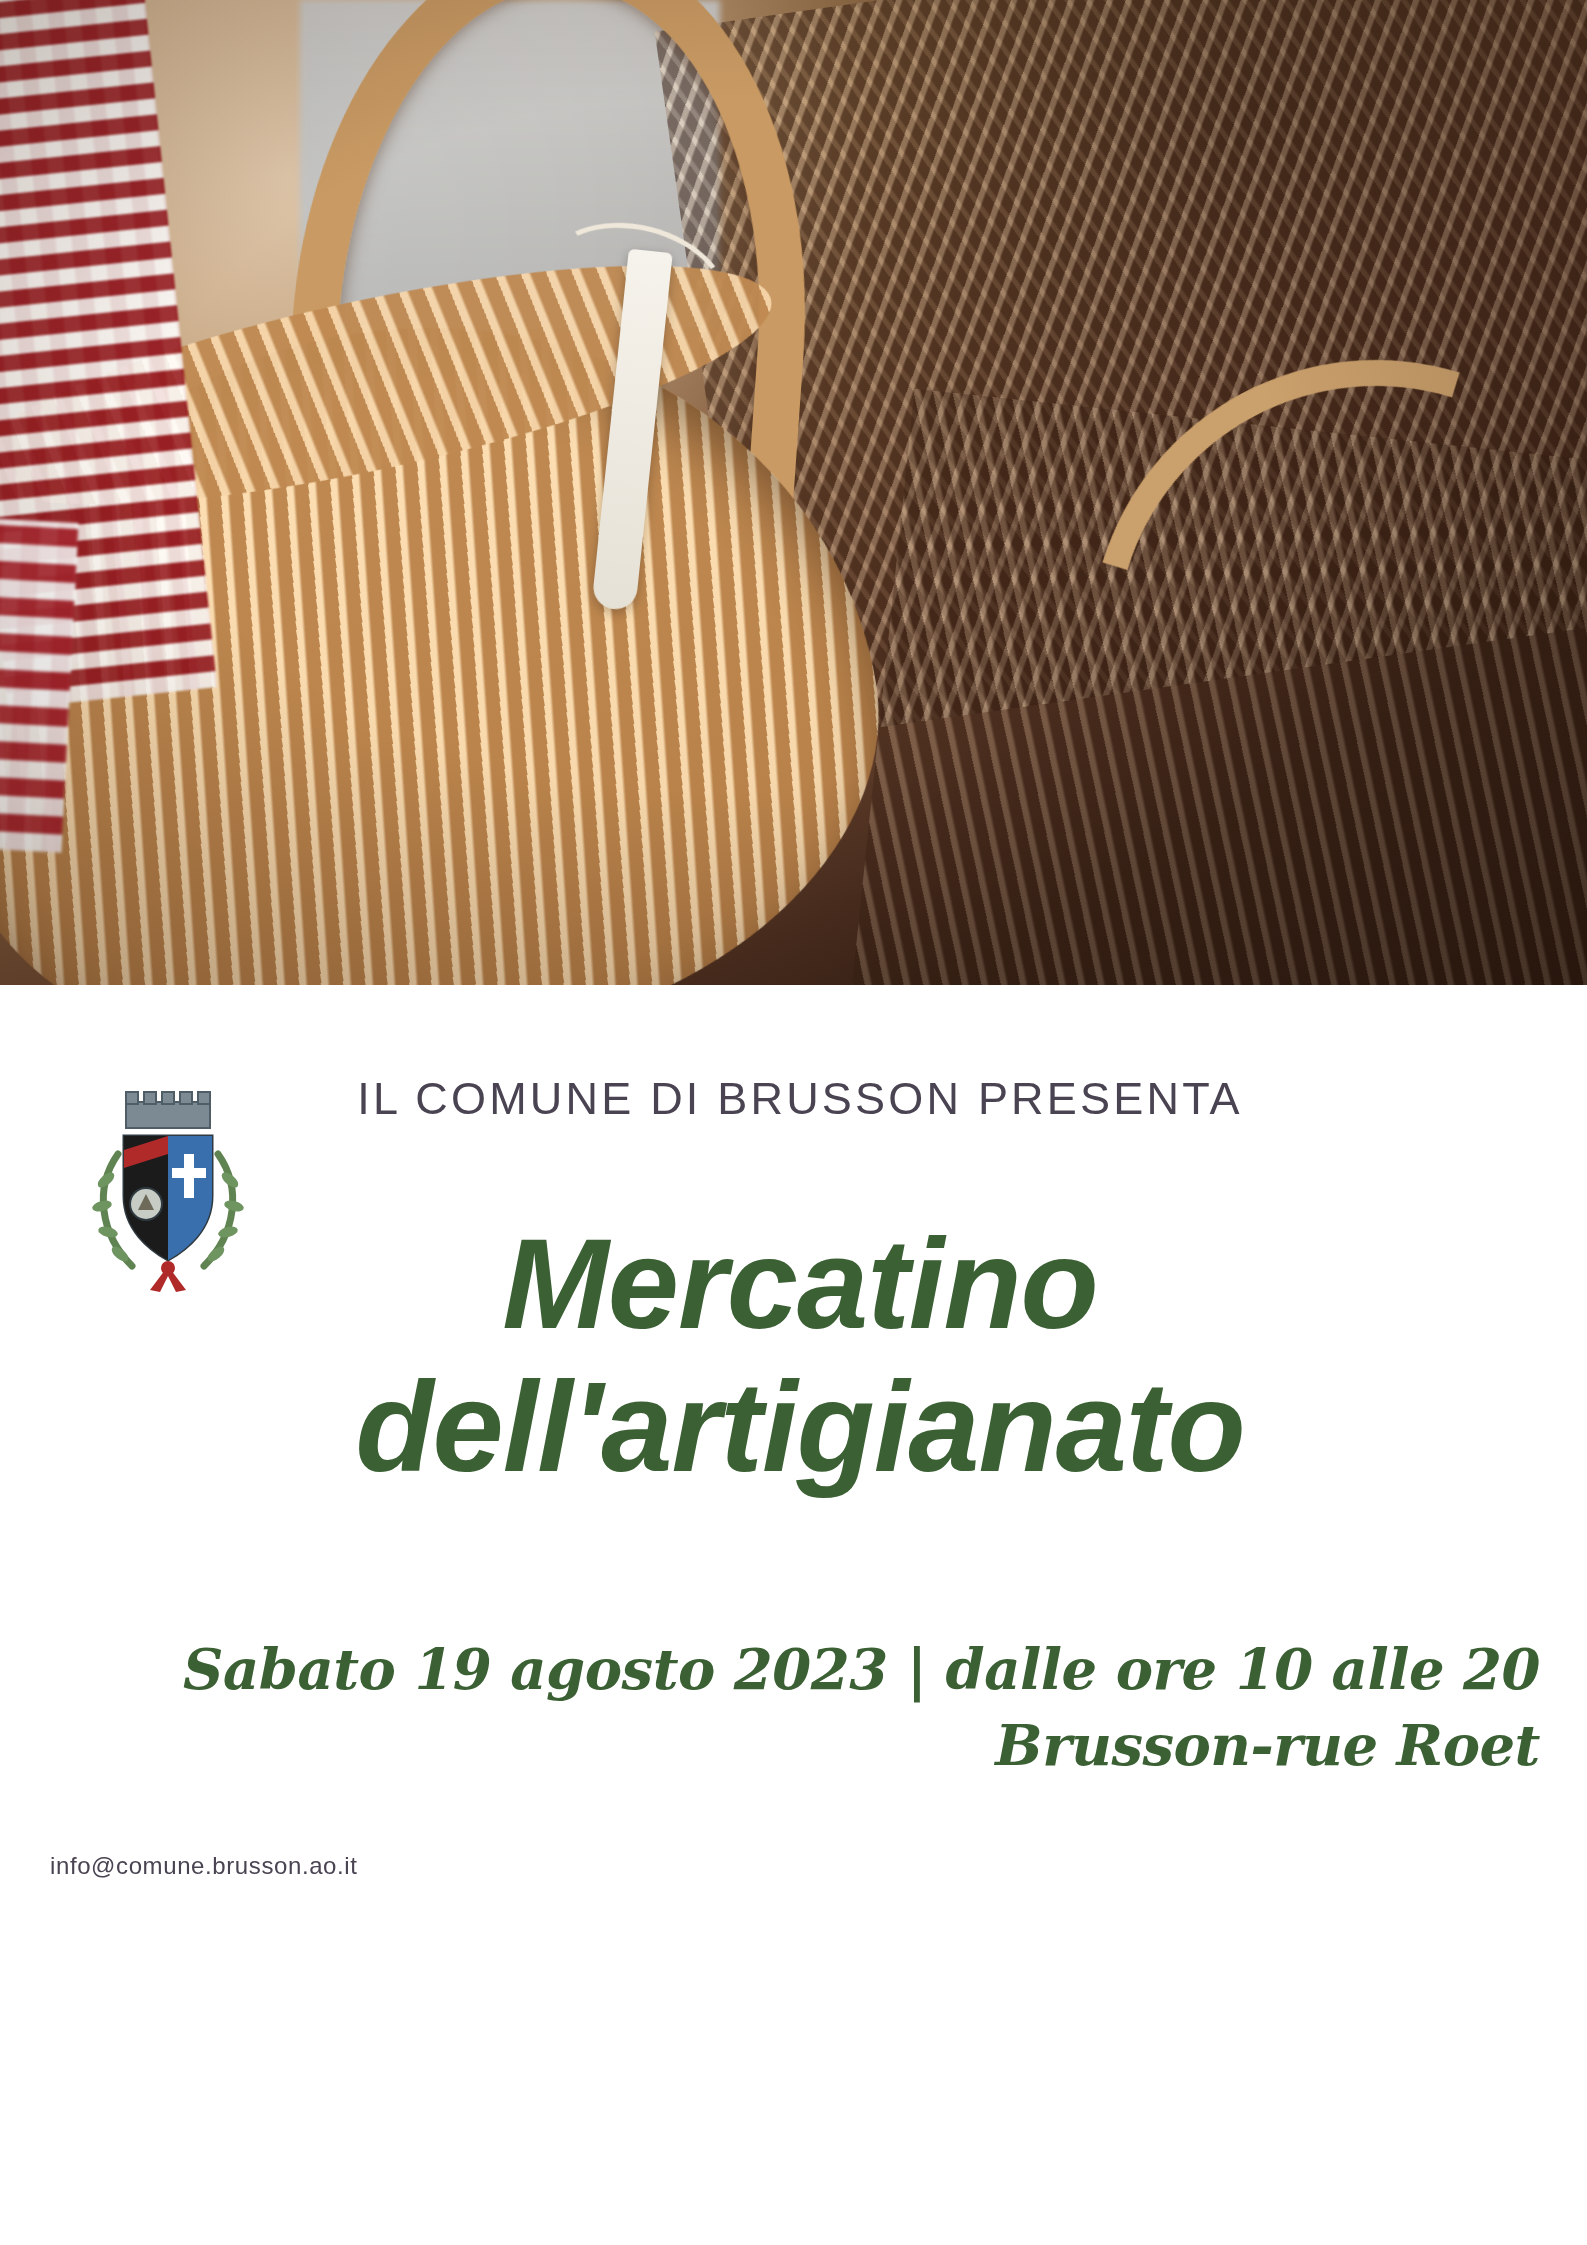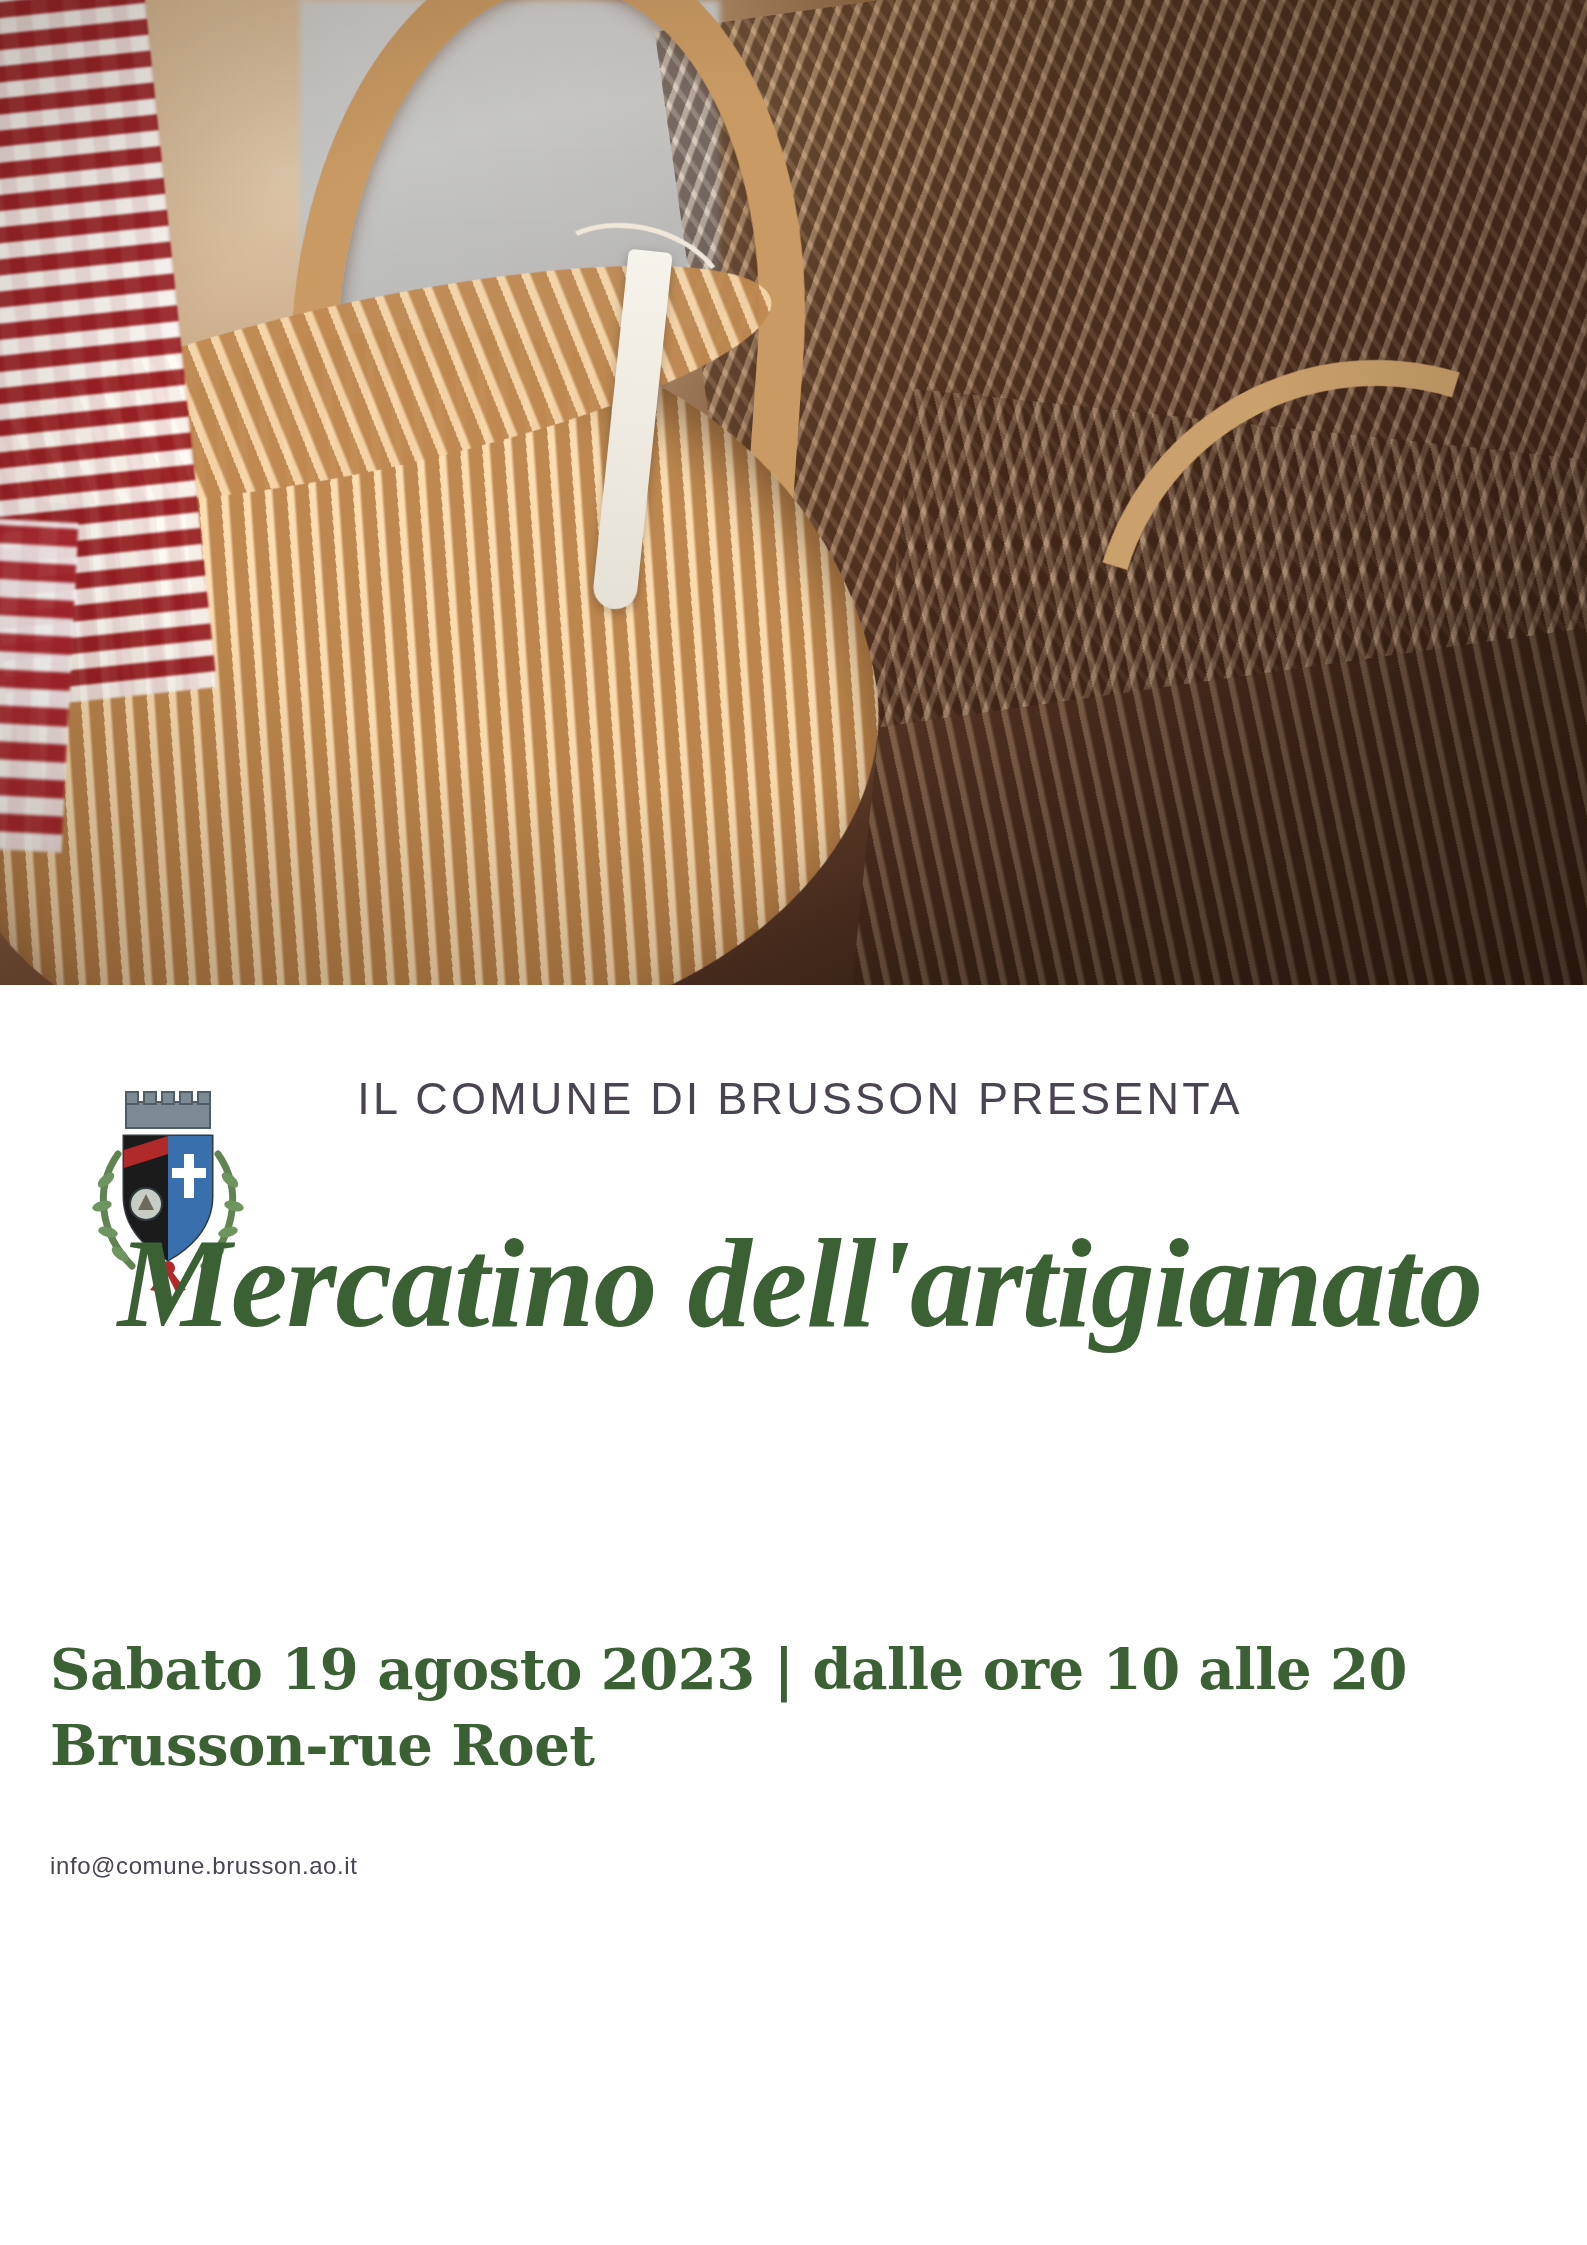--- a/index.html
+++ b/index.html
@@ -181,21 +181,21 @@
     font-weight: 400;
   }
 
   .title {
     position: absolute;
     left: 110px;
     top: 190px;
     width: 1380px;
     text-align: center;
     color: #3b6034;
-    font-family: Liberation Serif, serif;
+    font-family: Liberation Sans, sans-serif;
     font-style: italic;
     font-weight: bold;
     font-size: 128px;
     line-height: 1.12;
     letter-spacing: -1px;
   }
 
   .subtitle {
     position: absolute;
     left: 70px;
@@ -205,23 +205,24 @@
     color: #4a4352;
     font-size: 35px;
     line-height: 1.5;
   }
 
   .when {
     position: absolute;
     left: 50px;
     top: 610px;
     width: 1490px;
-    text-align: left;
+    text-align: right;
     color: #3b6034;
     font-family: "DejaVu Serif", serif;
+    font-style: italic;
     font-weight: bold;
     font-size: 56px;
     line-height: 1.35;
     letter-spacing: -0.5px;
   }
 
   .email {
     position: absolute;
     left: 50px;
     top: 830px;

